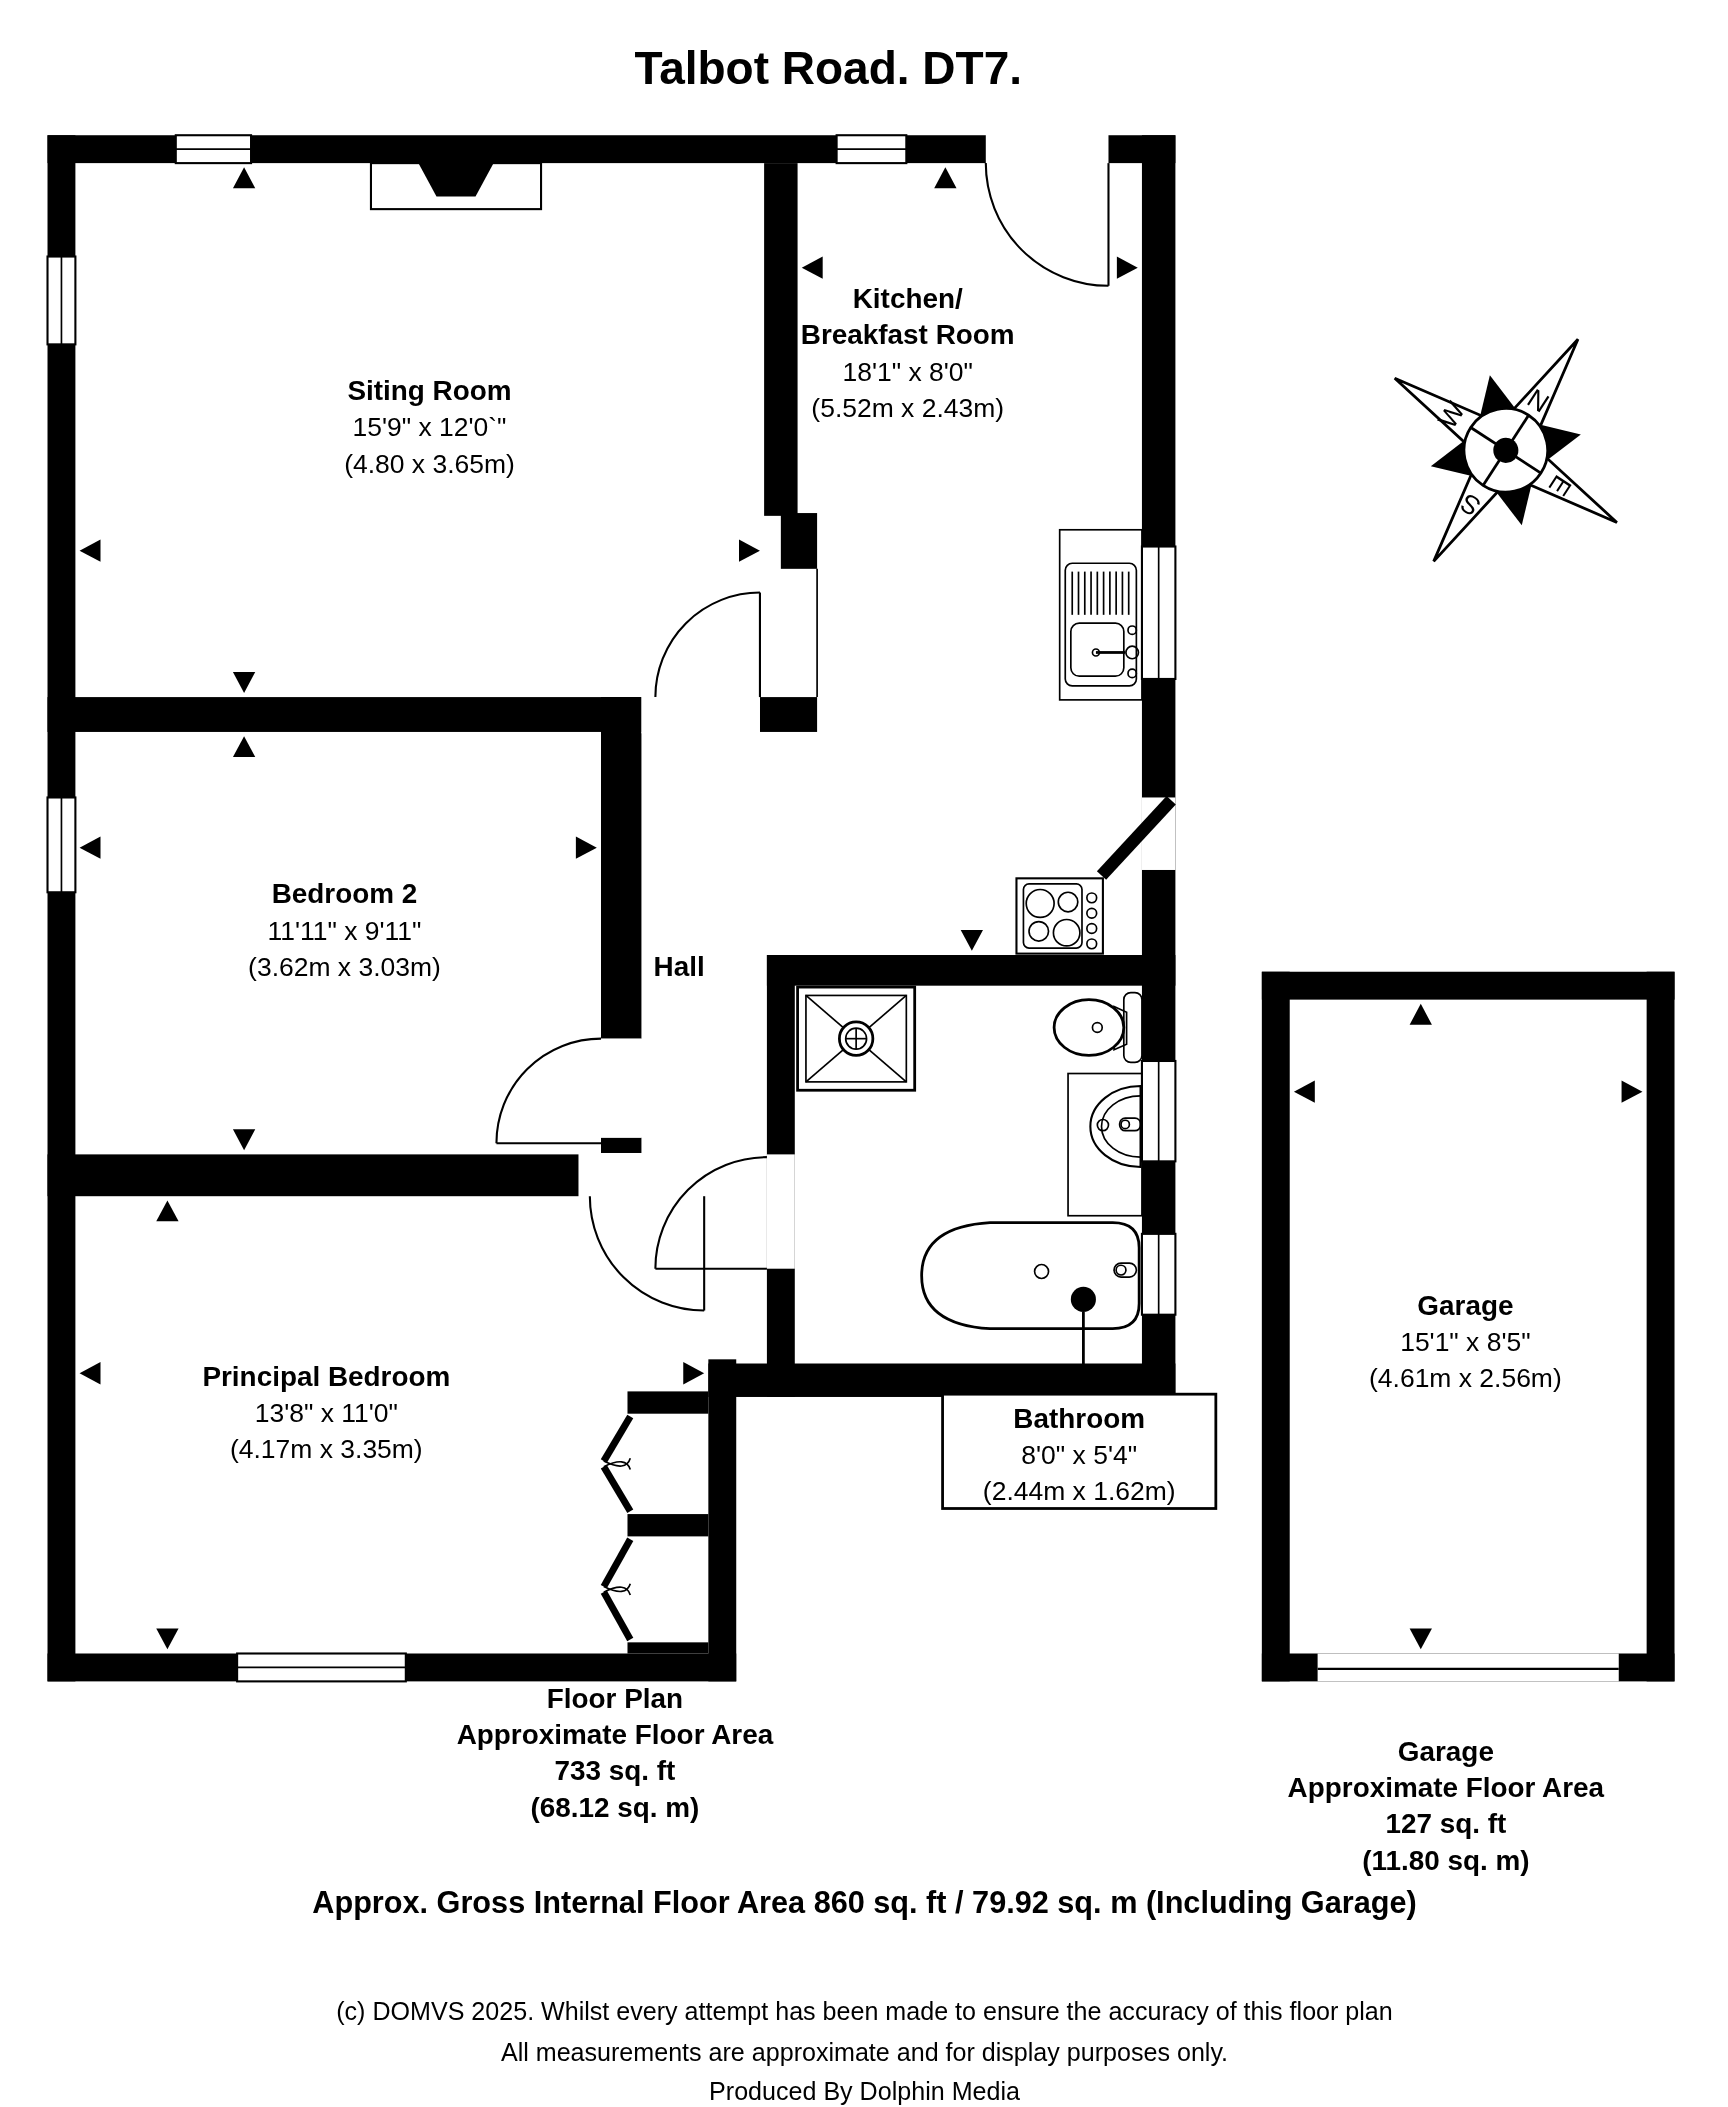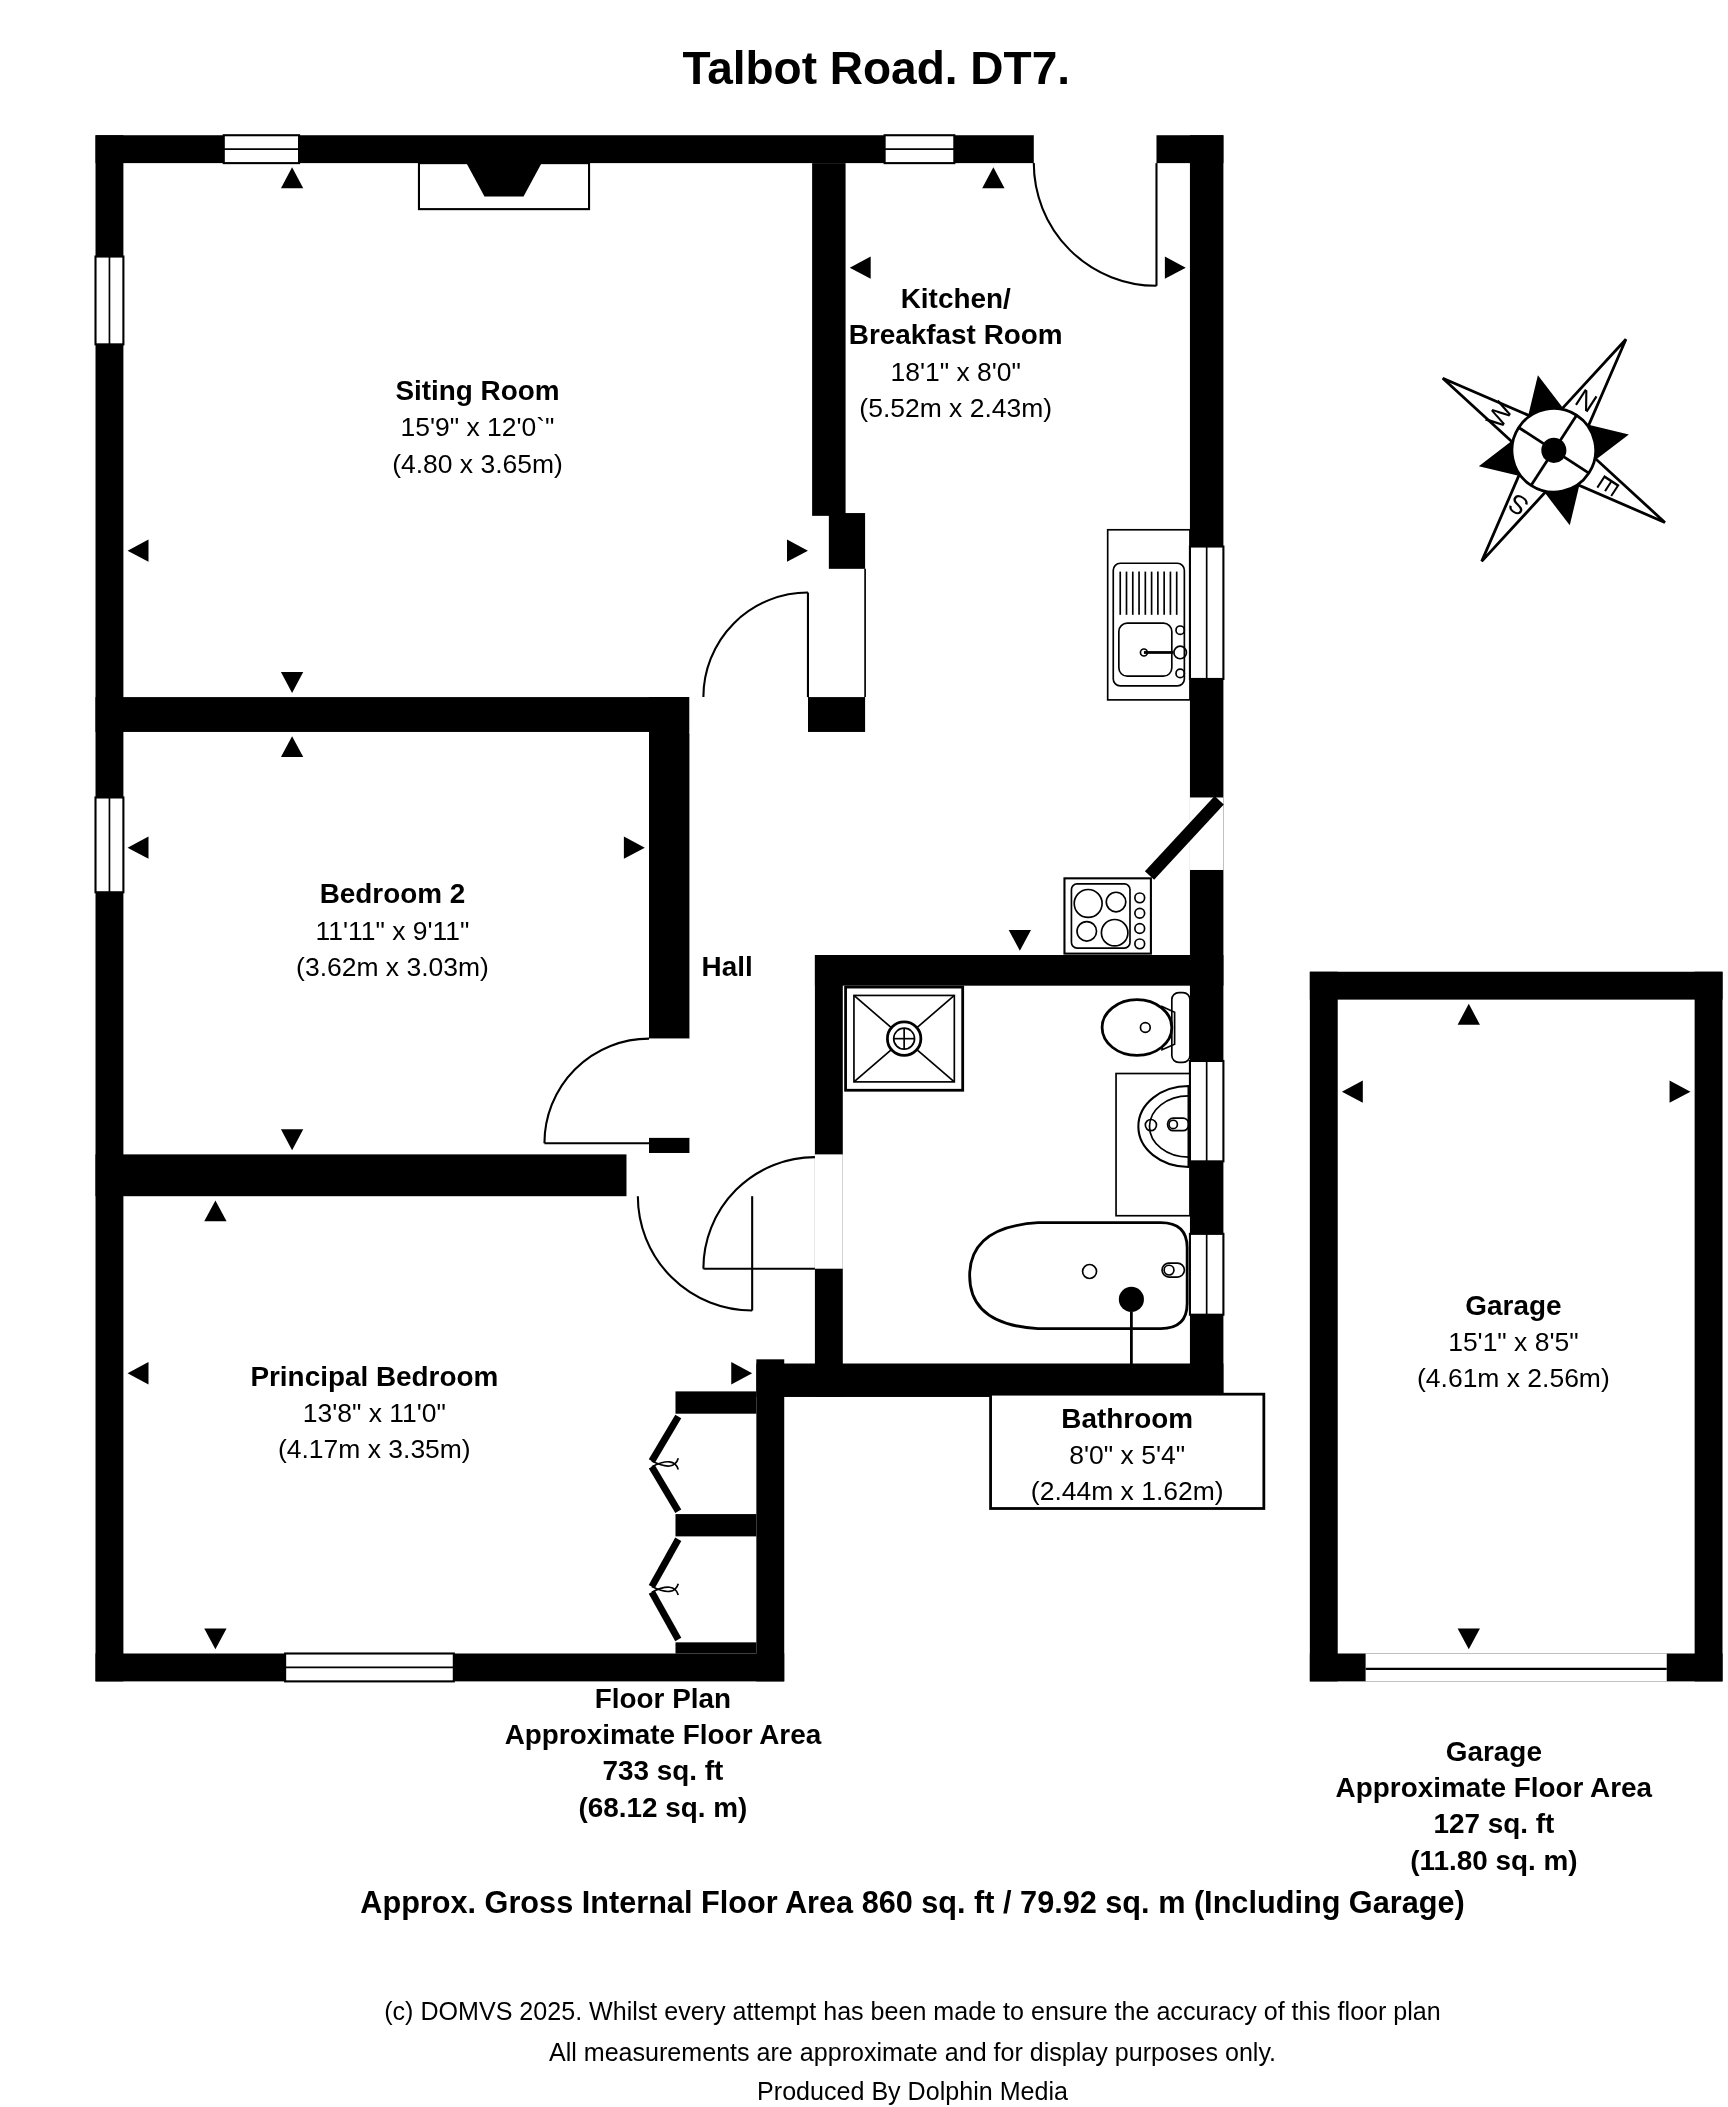--- a/index.html
+++ b/index.html
@@ -1,16 +1,16 @@
 <!DOCTYPE html>
 <html style="font-size:11px"><head>
 <meta charset="utf-8">
 <style>
   html,body{margin:0;padding:0;background:#ffffff;}
-  .page{width:1632px;height:2108px;background:#ffffff;position:relative;margin-left:48px;}
+  .page{width:1632px;height:2108px;background:#ffffff;position:relative;}
   svg{display:block;}
   text{font-family:"Liberation Sans","DejaVu Sans",sans-serif;fill:#000;}
   .room-name{font-weight:bold;font-size:20px;}
   .room-dim{font-size:19px;}
   .title{font-weight:bold;font-size:33px;}
   .area-line{font-weight:bold;font-size:20px;}
   .gross{font-weight:bold;font-size:22px;}
   .footer-line{font-size:18px;}
   .compass-letter{font-size:19px;}
   .wall{fill:#000;stroke:none;}

